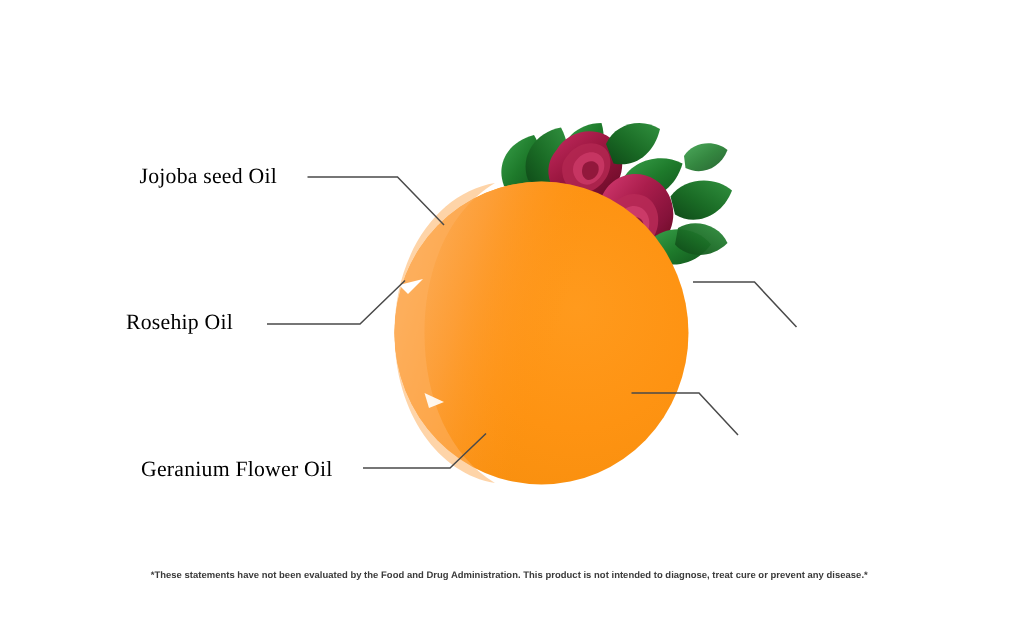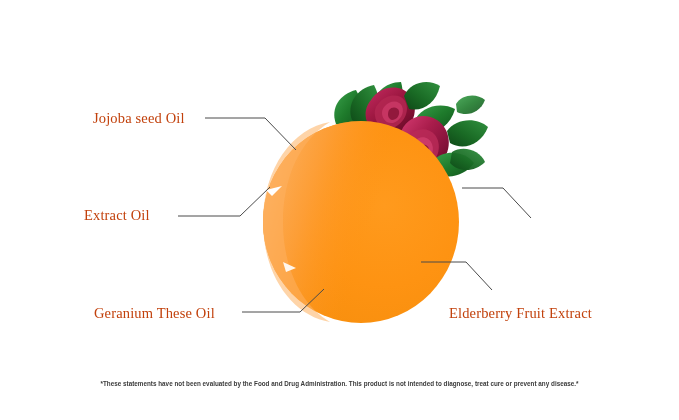--- a/index.html
+++ b/index.html
@@ -30,21 +30,21 @@
     width: 679px;
     height: 375px;
     pointer-events: none;
   }
 
   
   .label {
     position: absolute;
     font-family: "Liberation Serif", serif;
     font-size: 14.5px;
-    color: #c2410c;
+    color: #000000;
     white-space: nowrap;
     letter-spacing: 0.15px;
     line-height: 1;
   }
   .label-jojoba    { left: 93px;  top: 111px; }
   .label-rosehip   { left: 84px;  top: 208px; }
   .label-geranium  { left: 94px;  top: 306px; }
   .label-broccoli  { left: 502px; top: 221px; }
   .label-elderberry{ left: 449px; top: 306px; }
 
@@ -159,22 +159,21 @@
       <path d="M242 312 L300 312 L324 289"></path>
 
       <path d="M462 188 L503 188 L531 218"></path>
 
       <path d="M421 262 L466 262 L492 290"></path>
     </g>
   </svg>
 
   <div class="label label-jojoba">Jojoba seed Oil</div>
 
-  <div class="label label-rosehip">Extract Oil</div>
+  <div class="label label-rosehip">Rosehip Oil</div>
 
-  <div class="label label-geranium">Geranium These Oil</div>
+  <div class="label label-geranium">Geranium Flower Oil</div>
 
 
-  <div class="label label-elderberry">Elderberry Fruit Extract</div>
 
   <div class="disclaimer">*These statements have not been evaluated by the Food and Drug Administration. This product is not intended to diagnose, treat cure or prevent any disease.*</div>
 
 </div>
 
 </body></html>

